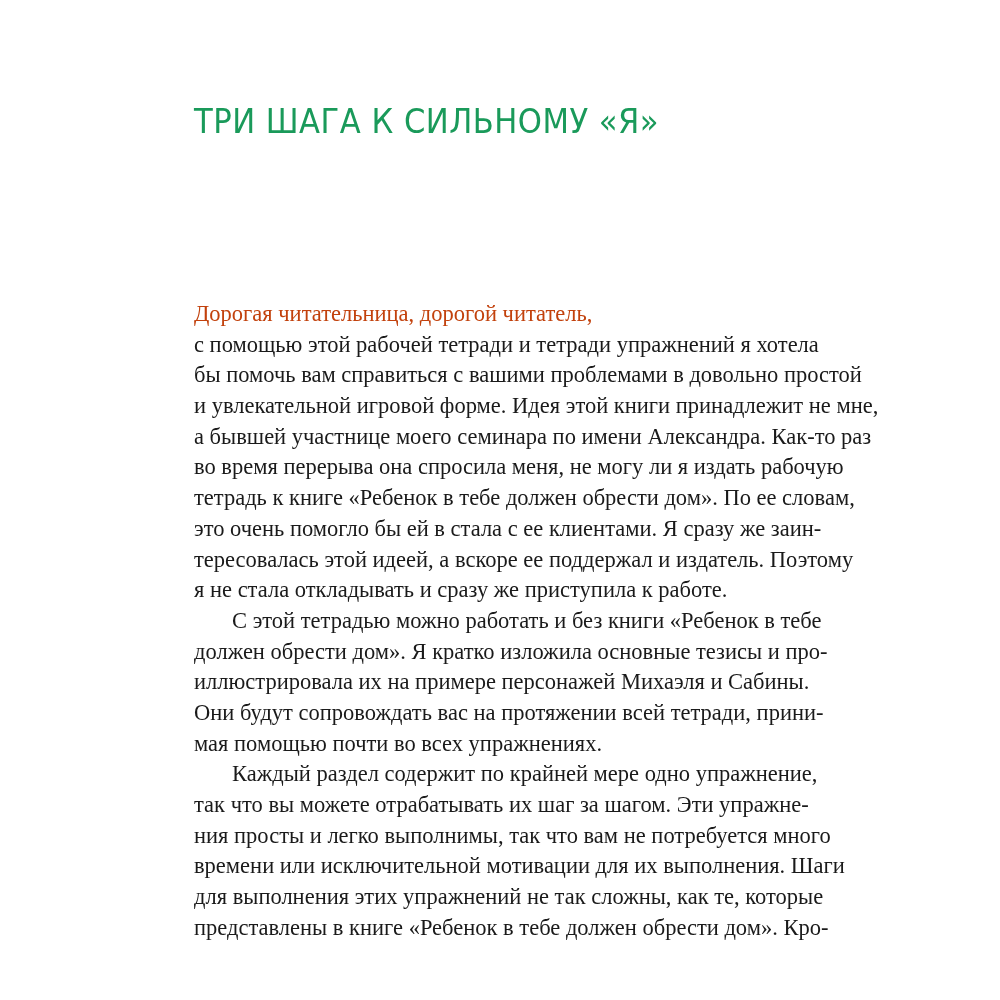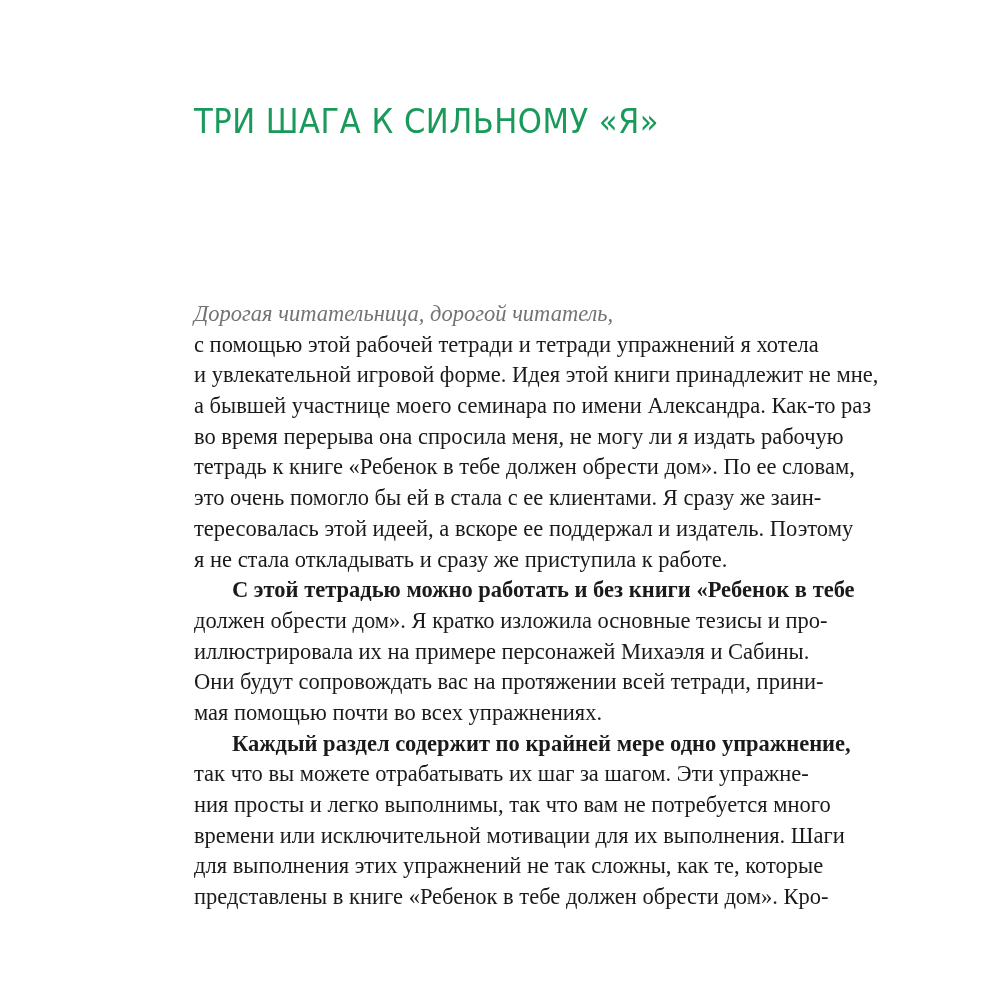--- a/index.html
+++ b/index.html
@@ -51,40 +51,39 @@
       white-space: nowrap;
       text-align: justify;
       text-align-last: justify;
       height: 30.7px;
     }
     .line.last {
       text-align-last: left;
     }
     .line.indent {
       text-indent: 38px;
-      font-weight: bold;
     }
     .greeting {
-      font-style: italic;
-      color: #737373;
+      color: #c2410c;
       text-align-last: left;
     }
   </style>
 </head>
 <body>
 
 <div class="page">
 
   <h1 class="title">ТРИ ШАГА К СИЛЬНОМУ «Я»</h1>
 
   <div class="body-text">
     <span class="line greeting">Дорогая читательница, дорогой читатель,</span>
 
     <div>
       <span class="line">с помощью этой рабочей тетради и тетради упражнений я хотела</span>
+      <span class="line">бы помочь вам справиться с вашими проблемами в довольно простой</span>
       <span class="line">и увлекательной игровой форме. Идея этой книги принадлежит не мне,</span>
       <span class="line">а бывшей участнице моего семинара по имени Александра. Как-то раз</span>
       <span class="line">во время перерыва она спросила меня, не могу ли я издать рабочую</span>
       <span class="line">тетрадь к книге «Ребенок в тебе должен обрести дом». По ее словам,</span>
       <span class="line">это очень помогло бы ей в стала с ее клиентами. Я сразу же заин-</span>
       <span class="line">тересовалась этой идеей, а вскоре ее поддержал и издатель. Поэтому</span>
       <span class="line last">я не стала откладывать и сразу же приступила к работе.</span>
     </div>
 
     <div>

